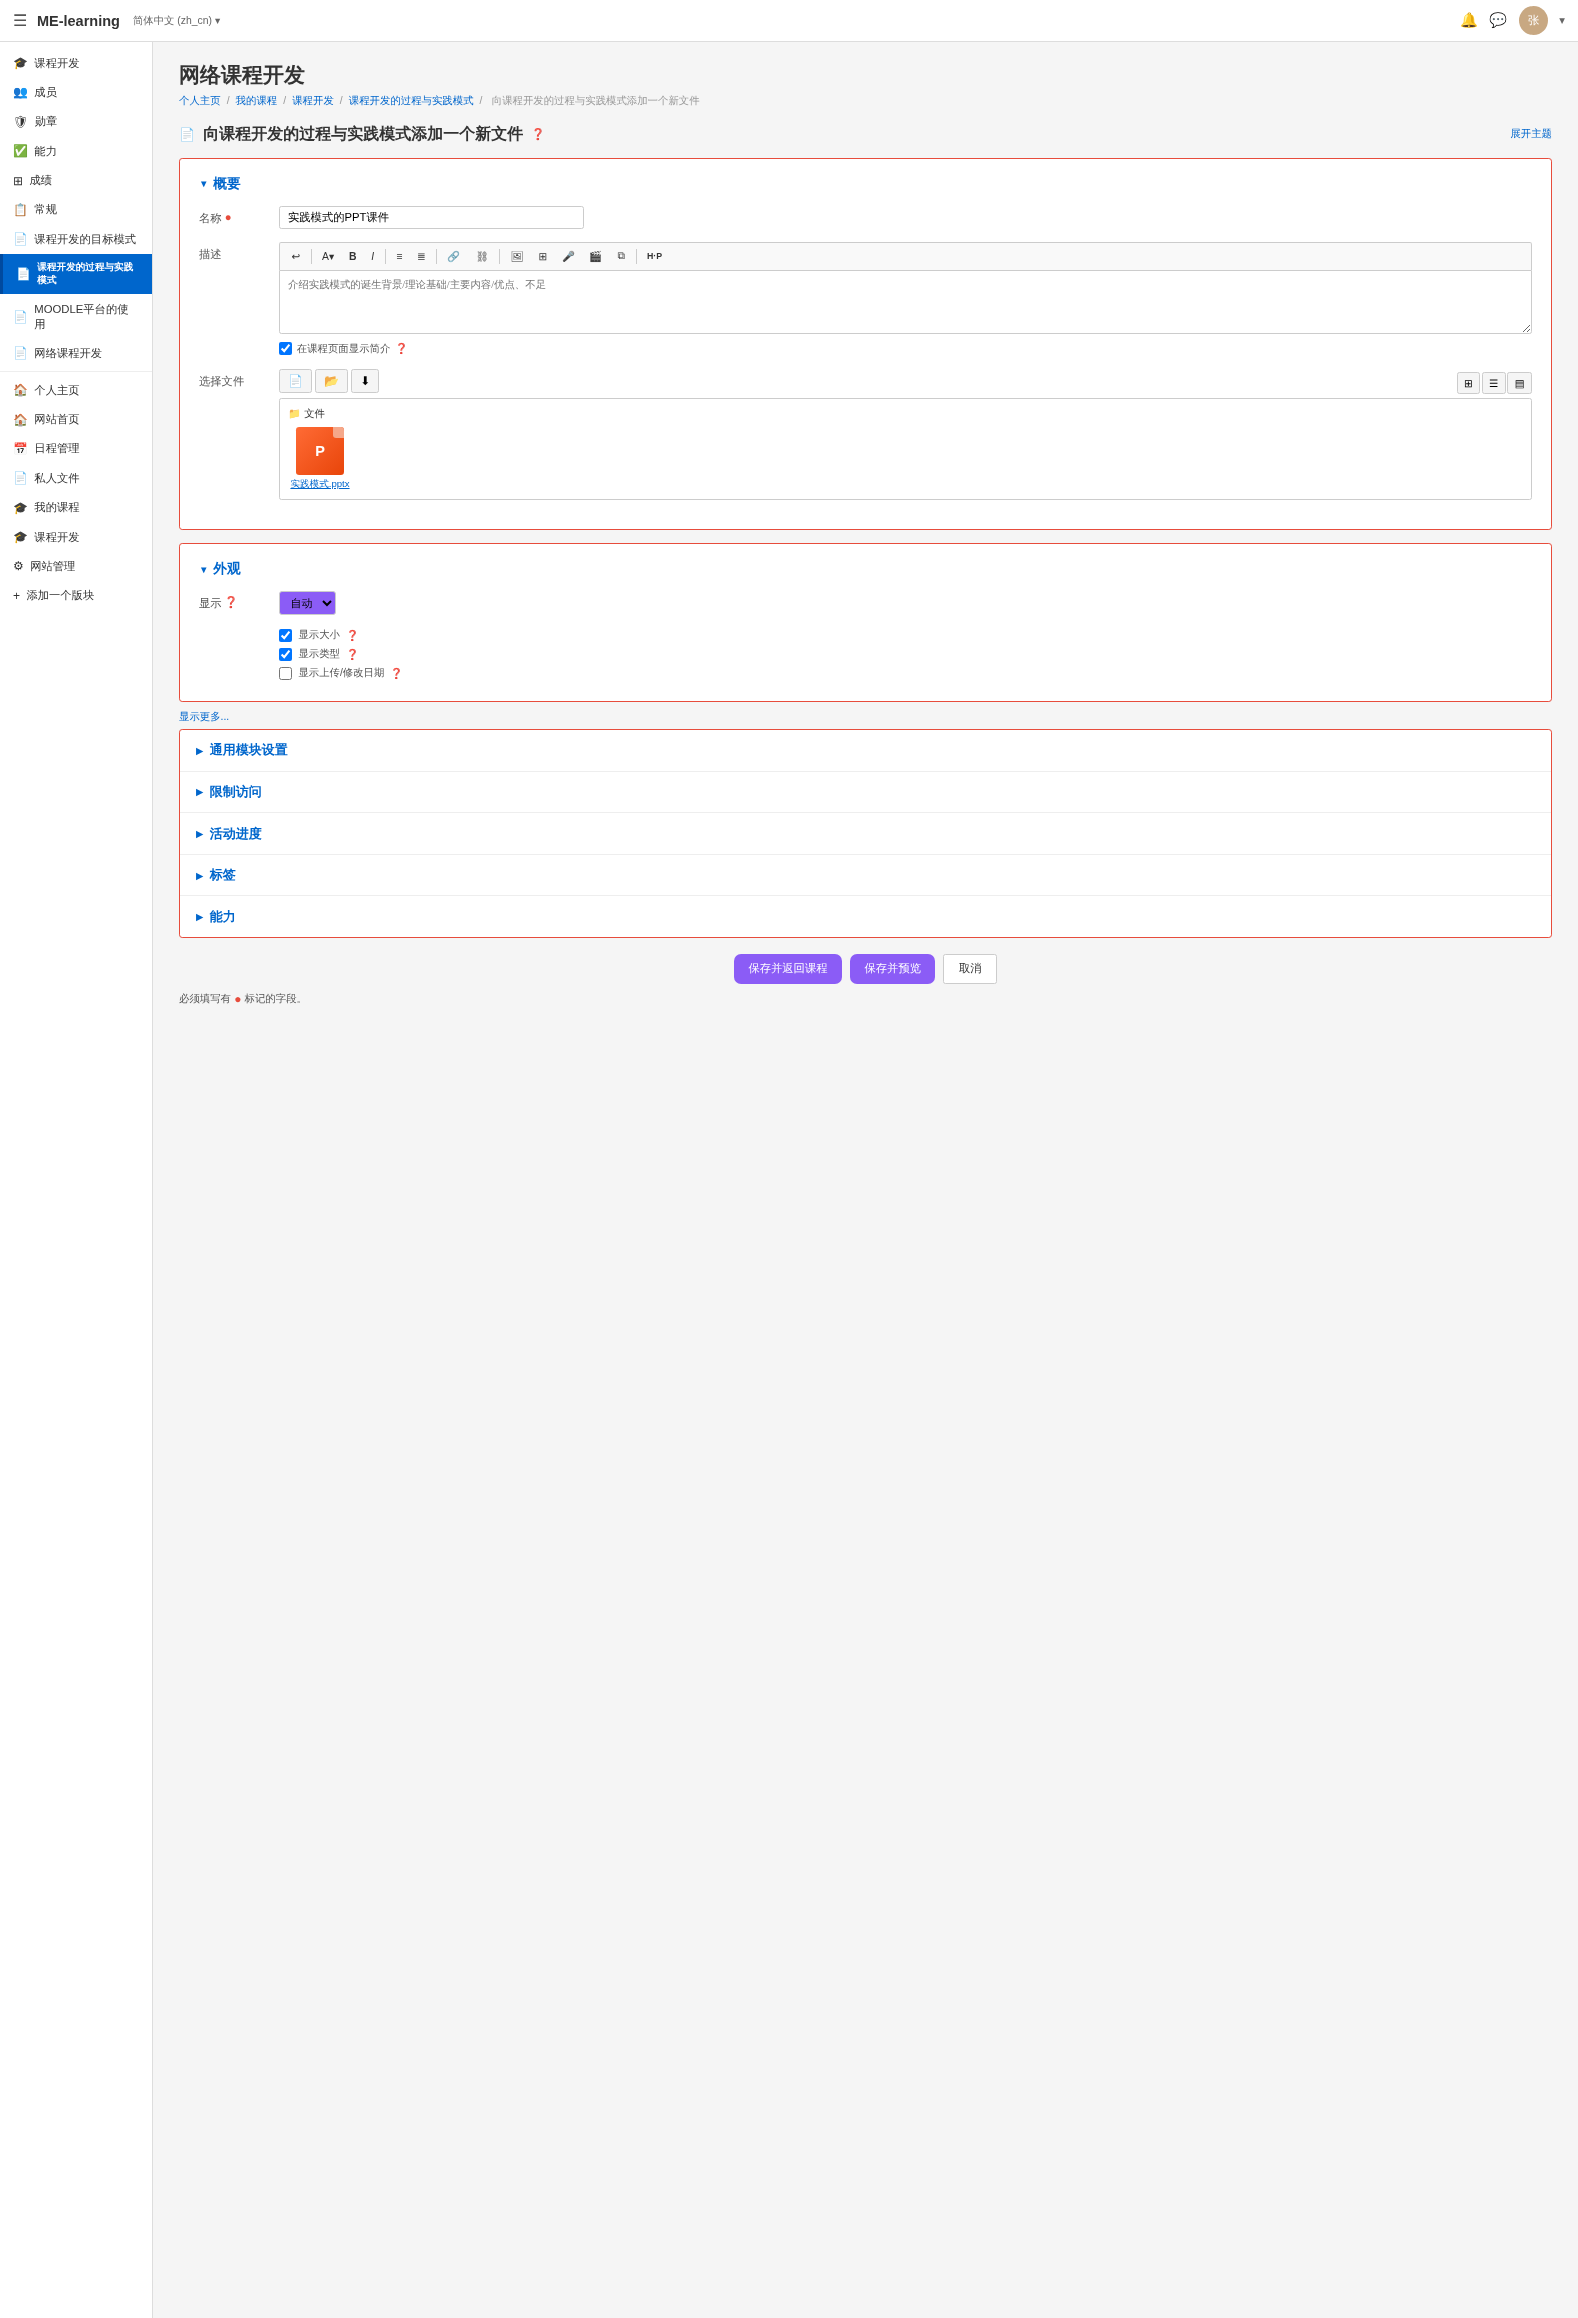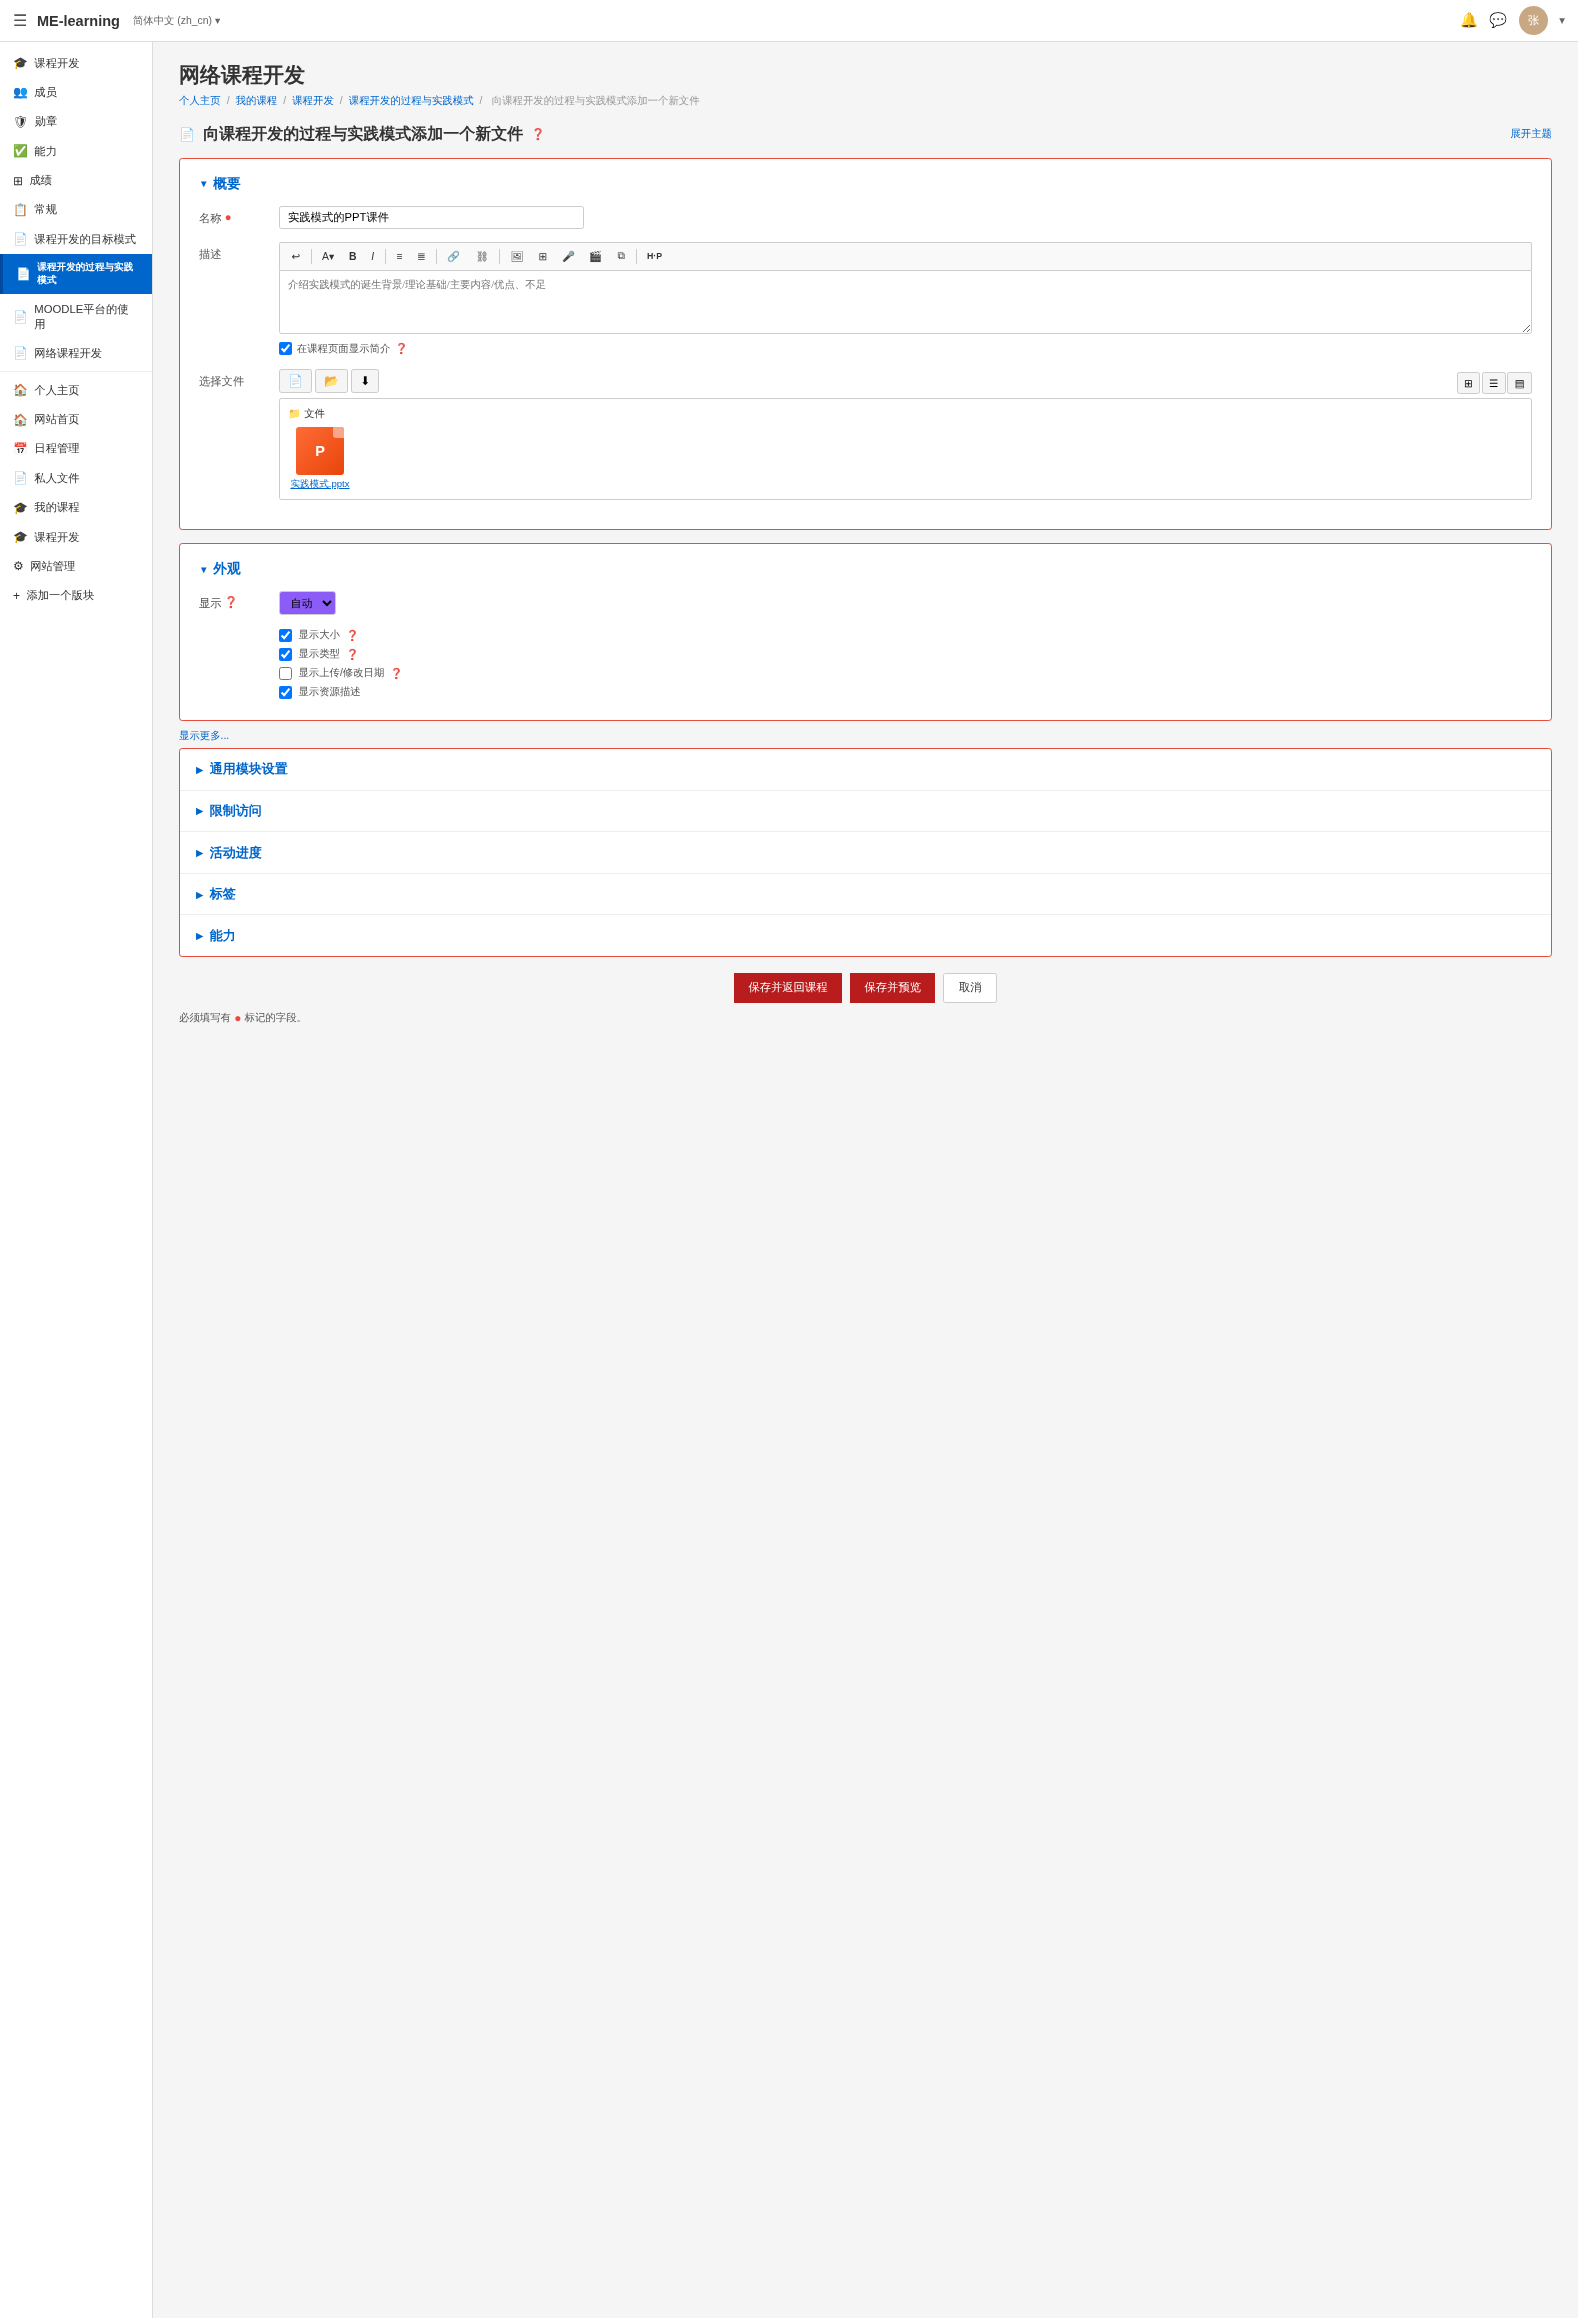--- a/index.html
+++ b/index.html
@@ -120,21 +120,21 @@
     .collapse-item:last-child { border-bottom: none; }
     .collapse-header {
       display: flex; align-items: center; gap: 6.4px;
       padding: 11.3px 16px; cursor: pointer; color: #0066cc;
     }
     .collapse-header .arrow { font-size: 9.6px; }
     .collapse-header .label { font-size: 13px; font-weight: bold; }
 
     
     .action-row { display: flex; gap: 8px; justify-content: center; margin: 16px 0 8px; }
-    .btn-primary { background: #b91c1c; color: #fff; border: none; padding: 6.4px 14.5px; border-radius: 0; cursor: pointer; font-size: 11.3px; }
+    .btn-primary { background: #8b5cf6; color: #fff; border: none; padding: 6.4px 14.5px; border-radius: 7px; cursor: pointer; font-size: 11.3px; }
     .btn-cancel { background: #fff; color: #333; border: 0.8px solid #ccc; padding: 6.4px 14.5px; border-radius: 2.4px; cursor: pointer; font-size: 11.3px; }
 
     .required-note { font-size: 10.4px; color: #555; display: flex; align-items: center; gap: 3.2px; margin-top: 3.2px; }
     .required-dot { color: #e74c3c; font-size: 12px; }
 
     .file-picker-top { display: flex; align-items: center; }
   </style>
 </head>
 <body>
 
@@ -368,24 +368,20 @@
             <div class="check-row">
               <input type="checkbox" checked="" style="">
               <span>显示类型</span>
               <span style="color:#aaa;cursor:pointer;">❓</span>
             </div>
             <div class="check-row">
               <input type="checkbox" style="">
               <span>显示上传/修改日期</span>
               <span style="color:#aaa;cursor:pointer;">❓</span>
             </div>
-            <div class="check-row">
-              <input type="checkbox" checked="" style="">
-              <span>显示资源描述</span>
-            </div>
           </div>
         </div>
 
         <a class="show-more">显示更多...</a>
 
         <div class="collapse-sections">
           <div class="collapse-item">
             <div class="collapse-header">
               <span class="arrow">▶</span>
               <span class="label">通用模块设置</span>

